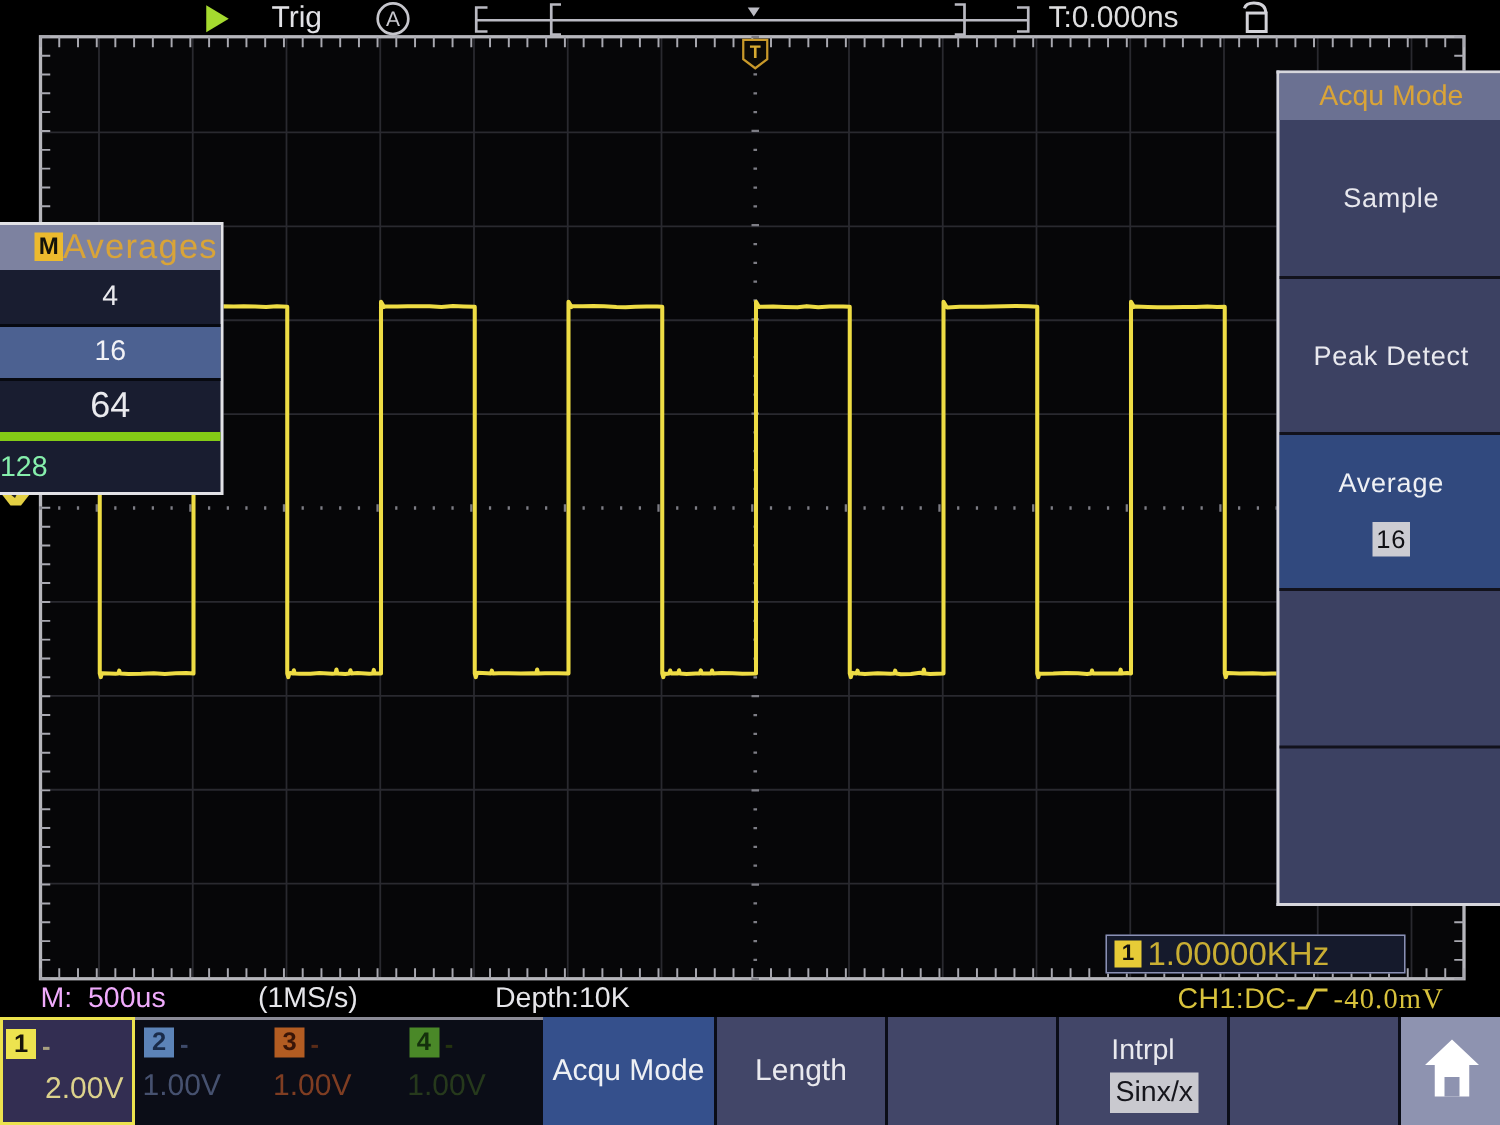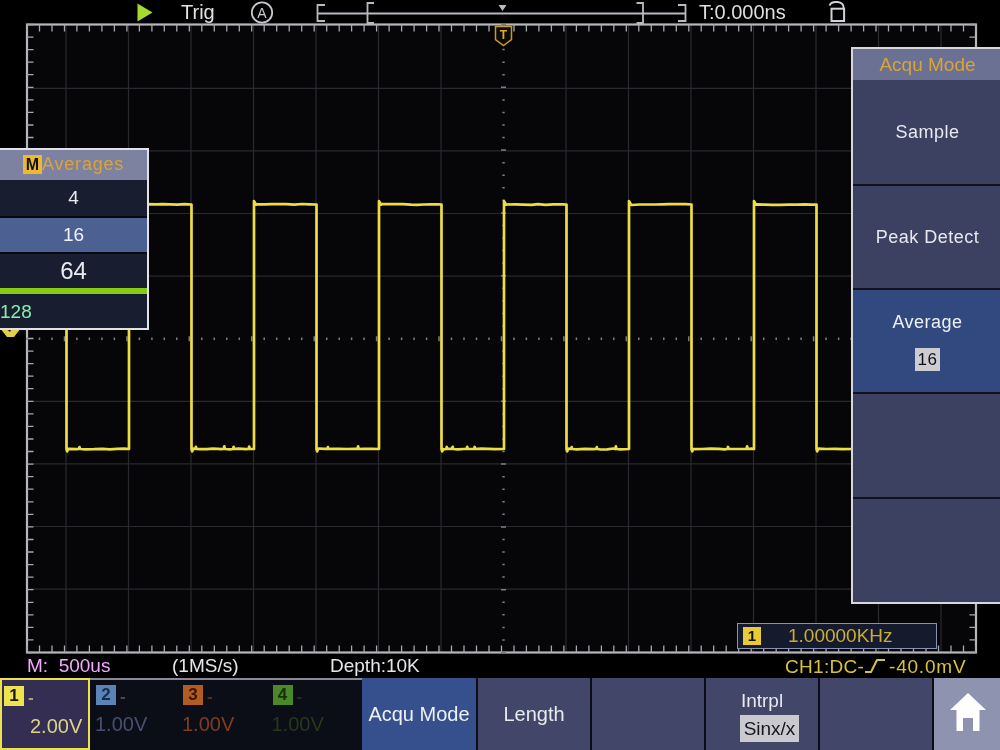--- a/index.html
+++ b/index.html
@@ -38,21 +38,21 @@
   <rect x="831.5" y="8.7" width="12.6" height="12.3"></rect>
   <path d="M829.6 5.6C830.6 2.4 833.8 1.8 837.4 2.1 841.4 2.4 843.8 4.8 843.8 8.7"></path>
  </g>
 </svg>
 <div class="a txt" style="left:181px;top:1px;font-size:20px;color:#e2e2e6;">Trig</div>
 <div class="a txt" style="left:699px;top:1px;font-size:20px;color:#dededf;">T:0.000ns</div>
 
 <div class="a" style="left:-2px;top:147.5px;width:147px;height:178px;background:#191d30;border:2px solid #e2e2e6;">
   <div style="height:30px;background:#7d82a0;display:flex;align-items:center;">
     <span style="display:inline-block;width:19px;height:19px;background:#ecba2e;color:#14120a;font-size:16px;font-weight:bold;text-align:center;line-height:19px;margin-left:23px;">M</span>
-      <span style="color:#d9a438;font-size:18px;letter-spacing:0.8px;">Averages</span>
+      <span style="color:#d9a438;font-size:23px;letter-spacing:0.8px;">Averages</span>
   </div>
   <div style="height:36px;border-bottom:2px solid #070910;color:#eaeaee;font-size:19px;text-align:center;line-height:36px;">4</div>
   <div style="height:34px;border-bottom:2px solid #070910;background:#4c6191;color:#f2f2f6;font-size:19px;text-align:center;line-height:34px;">16</div>
   <div style="height:34px;border-bottom:6px solid #84cc16;color:#eaeaee;font-size:24px;text-align:center;line-height:34px;">64</div>
   <div style="height:36px;color:#86efac;font-size:19px;line-height:36px;">128</div>
 </div>
 
 <div class="a" style="left:851px;top:47px;width:149px;height:553px;border:2.5px solid #d6d6dc;border-right:none;background:#3c4162;">
   <div style="height:31px;background:#6b7192;color:#d9a438;font-size:19px;text-align:center;line-height:31px;">Acqu Mode</div>
   <div style="height:104px;border-bottom:2px solid #12121c;color:#e8e8ee;font-size:18px;letter-spacing:0.5px;text-align:center;line-height:104px;">Sample</div>
@@ -60,31 +60,31 @@
   <div style="height:102px;border-bottom:2px solid #12121c;background:#31497e;color:#eef0f4;font-size:18px;letter-spacing:0.5px;text-align:center;">
     <div style="padding-top:22px;">Average</div>
     <div style="margin-top:16px;"><span style="background:#ccccd2;color:#101014;padding:2px 3px;font-size:17px;">16</span></div>
   </div>
   <div style="height:103px;border-bottom:2px solid #12121c;"></div>
   <div style="height:103px;"></div>
 </div>
 
 <div class="a" style="left:737px;top:622.5px;width:198px;height:24px;background:#151a2c;border:1.5px solid #8a90b4;display:flex;align-items:center;">
   <span style="display:inline-block;width:18px;height:18px;background:#e7cb37;color:#111;font-size:15px;font-weight:bold;text-align:center;line-height:18px;margin-left:5px;">1</span>
-  <span style="color:#c9ae33;font-size:19px;margin-left:27px;">1.00000KHz</span>
+  <span style="color:#c9ae33;font-size:22px;margin-left:4px;">1.00000KHz</span>
 </div>
 
 <div class="a txt" style="left:27px;top:655px;font-size:19px;color:#f0abfc;">M:&nbsp;&nbsp;500us</div>
 <div class="a txt" style="left:172px;top:655px;font-size:19px;color:#e6e6ea;">(1MS/s)</div>
 <div class="a txt" style="left:330px;top:655px;font-size:19px;color:#e6e6ea;">Depth:10K</div>
 <div class="a txt" style="left:785px;top:656px;font-size:19px;letter-spacing:0.3px;color:#d8c23c;">CH1:DC-</div>
 <svg class="a" style="left:863px;top:656px;" width="26" height="20">
   <path d="M2 16h6l6-12h8" fill="none" stroke="#d8c23c" stroke-width="2"></path>
 </svg>
-<div class="a txt" style="left:889px;top:656px;font-size:19px;letter-spacing:0.8px;color:#d8c23c;">-40.0mV</div>
+<div class="a txt" style="left:889px;top:656px;font-size:19px;letter-spacing:0.8px;color:#d8c23c;font-family:Liberation Serif, serif;">-40.0mV</div>
 
 <div class="a" style="left:0;top:678px;width:1000px;height:72px;background:#0b0d17;">
   <div class="a" style="left:90px;top:0;width:272px;height:1.5px;background:#8a8a96;"></div>
 
   <div class="a" style="left:0;top:0;width:86px;height:68px;background:#332e52;border:2px solid #ece24e;">
     <span style="position:absolute;left:2px;top:6px;width:20px;height:20px;background:#ede34f;color:#18150a;font-size:17px;font-weight:bold;text-align:center;line-height:20px;">1</span>
     <span style="position:absolute;left:26px;top:8px;color:#a8a080;font-size:17px;font-weight:bold;">-</span>
     <span style="position:absolute;left:1px;top:35px;color:#dcd28c;font-size:20px;padding-left:27px;">2.00V</span>
   </div>
 

